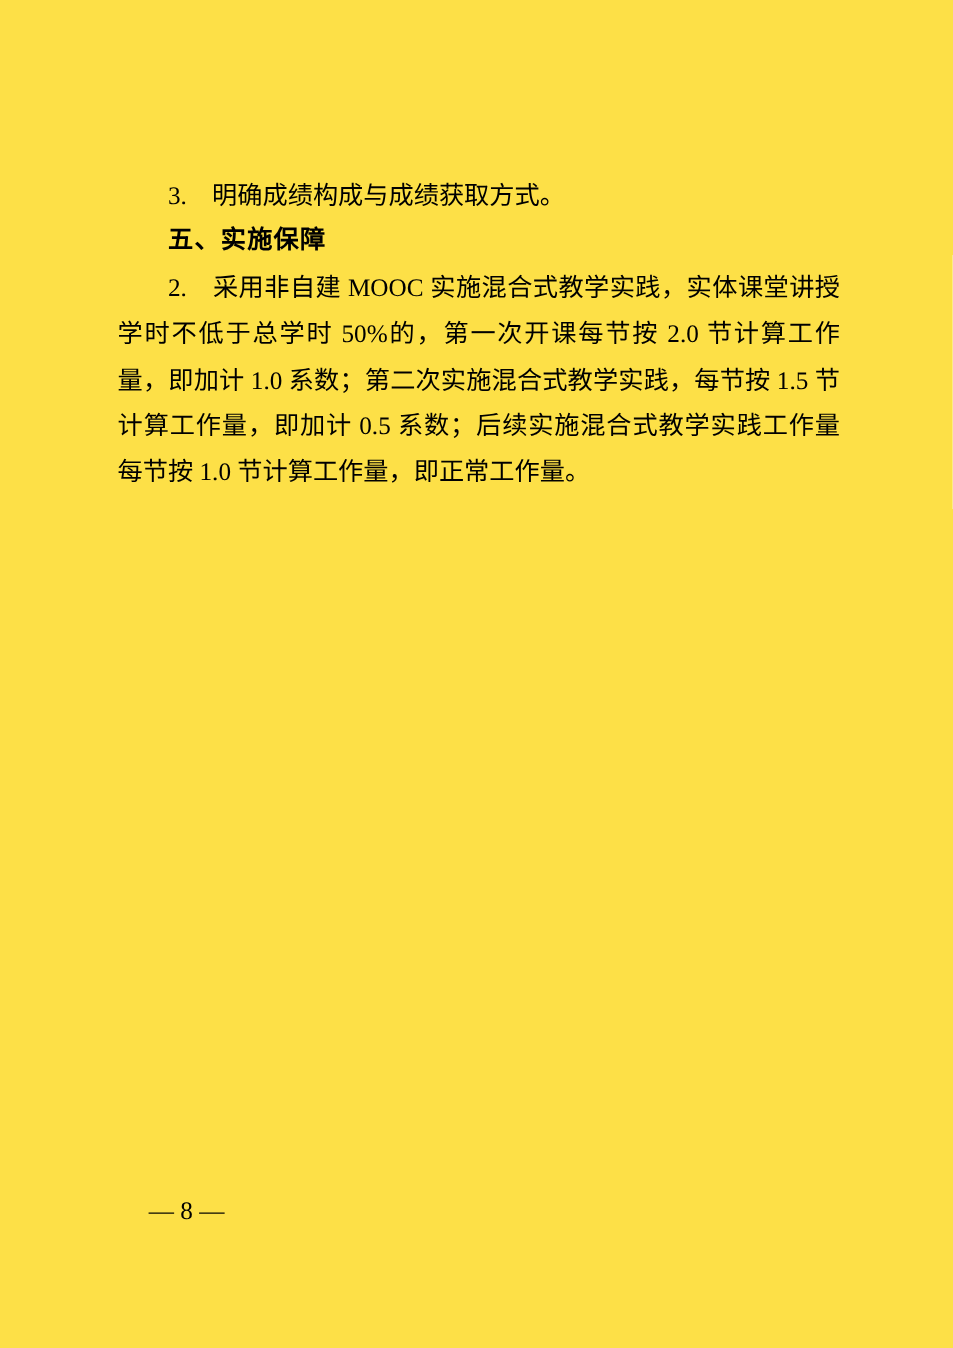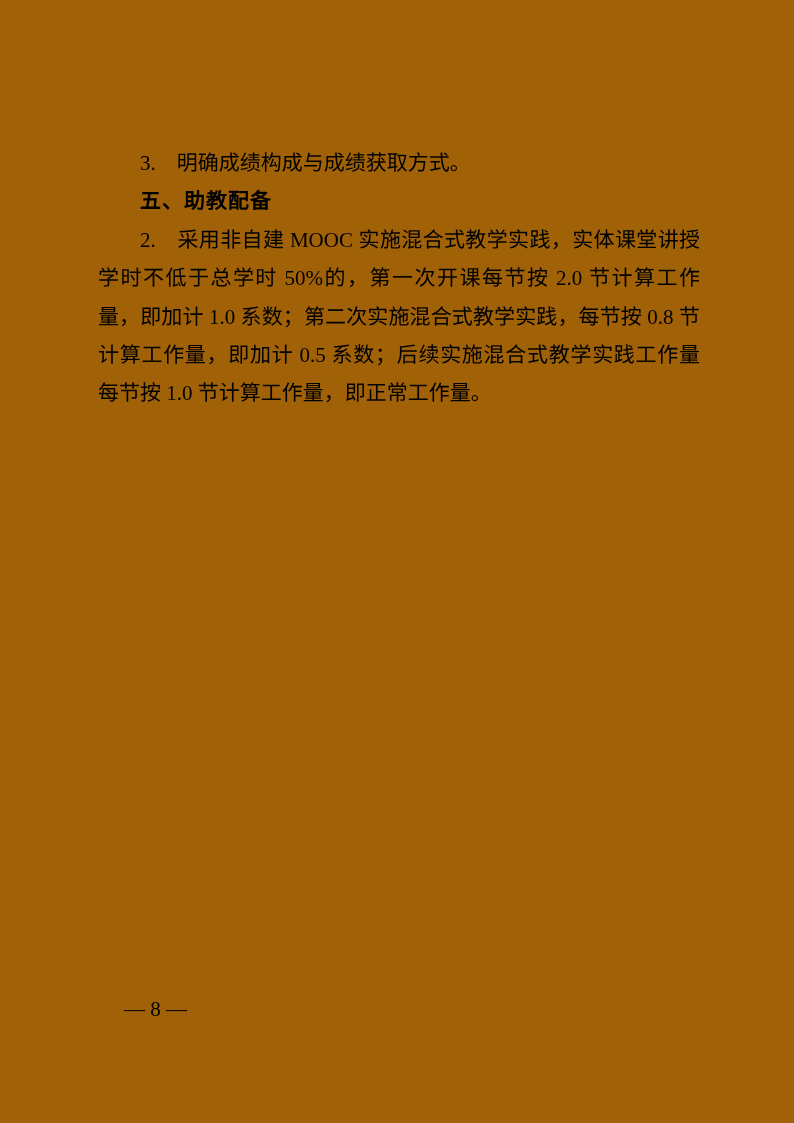--- a/index.html
+++ b/index.html
@@ -5,21 +5,21 @@
   html, body {
     margin: 0;
     padding: 0;
     background: #ffffff;
   }
   .page {
     position: relative;
     width: 794px;
     height: 1123px;
     margin: 0 auto;
-    background: #a16207;
+    background: #fde047;
     color: #000000;
     box-sizing: border-box;
     padding: 144px 94px 0 98px;
     overflow: hidden;
   }
   .par {
     margin: 0;
     font-family: "Liberation Serif", "DejaVu Serif", serif;
     font-size: 21px;
     line-height: 38.4px;
@@ -43,22 +43,22 @@
     color: #000000;
   }
 </style>
 </head>
 <body>
 
 <div class="page">
 
   <p class="par">3.　明确成绩构成与成绩获取方式。</p>
 
-  <p class="par heading">五、助教配备</p>
+  <p class="par heading">五、实施保障</p>
 
 
 
 
-  <p class="par">2.　采用非自建 MOOC 实施混合式教学实践，实体课堂讲授学时不低于总学时 50%的，第一次开课每节按 2.0 节计算工作量，即加计 1.0 系数；第二次实施混合式教学实践，每节按 0.8 节计算工作量，即加计 0.5 系数；后续实施混合式教学实践工作量每节按 1.0 节计算工作量，即正常工作量。</p>
+  <p class="par">2.　采用非自建 MOOC 实施混合式教学实践，实体课堂讲授学时不低于总学时 50%的，第一次开课每节按 2.0 节计算工作量，即加计 1.0 系数；第二次实施混合式教学实践，每节按 1.5 节计算工作量，即加计 0.5 系数；后续实施混合式教学实践工作量每节按 1.0 节计算工作量，即正常工作量。</p>
 
   <div class="page-footer">— 8 —</div>
 
 </div>
 
 </body></html>

